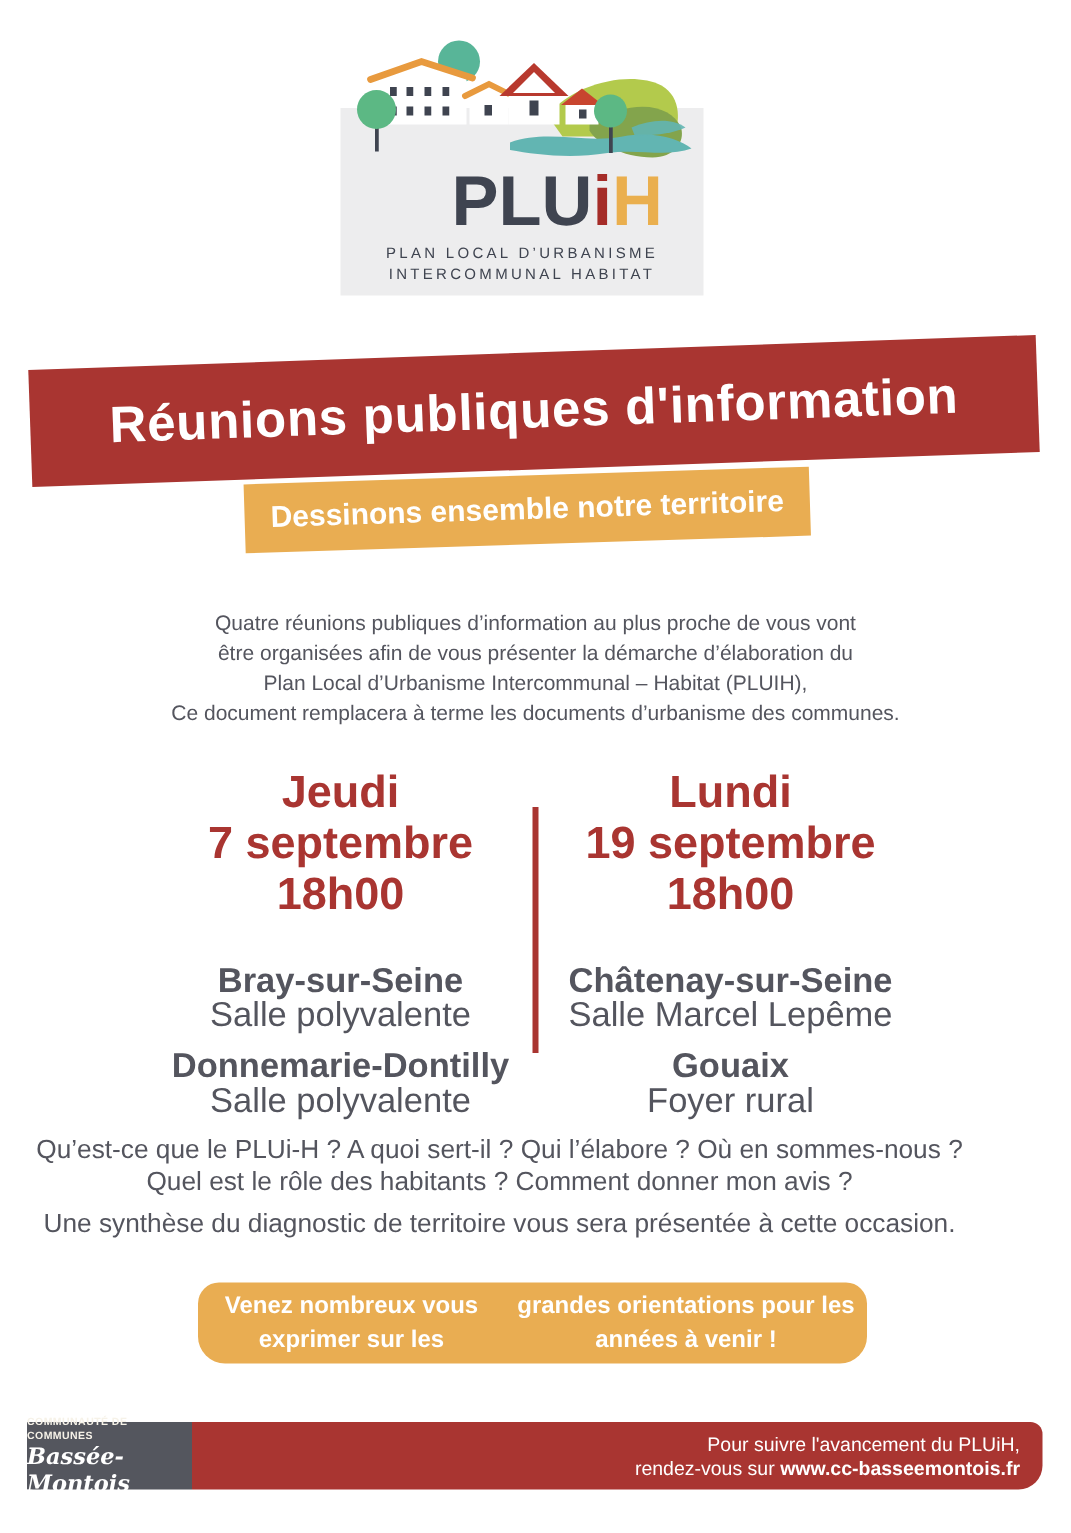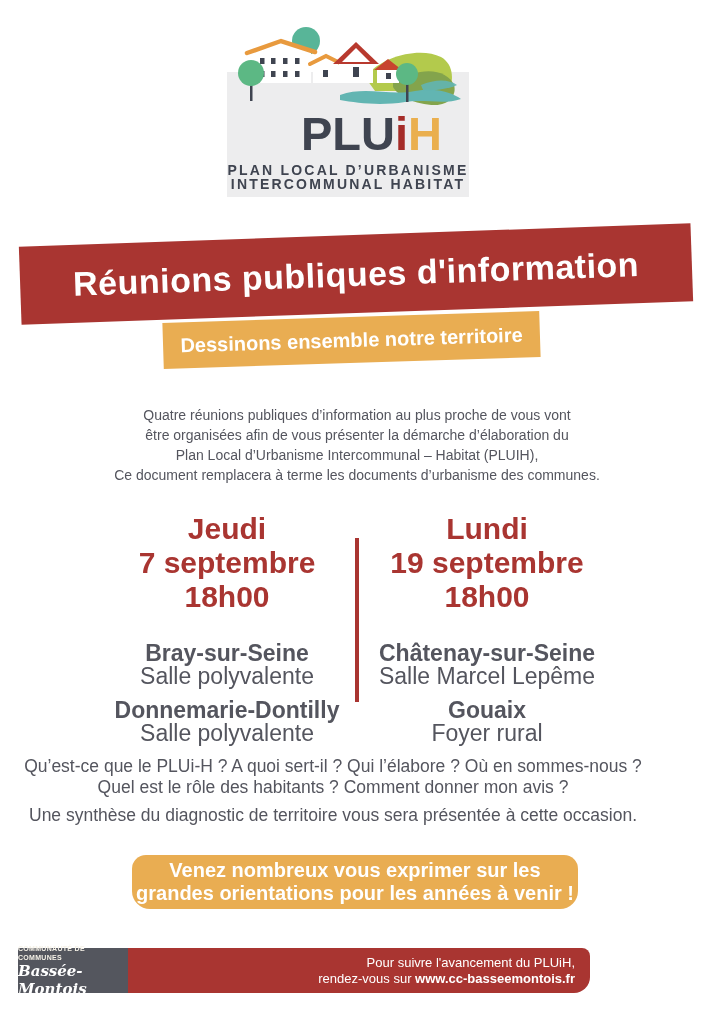--- a/index.html
+++ b/index.html
@@ -39,22 +39,22 @@
     position:relative;z-index:2;
     font-size:47px;line-height:52px;
     font-weight:800;letter-spacing:0px;
     color:var(--logo-dark);
     margin-left:47px;
   }
   .logo-word .li{color:var(--logo-i-red);}
   .logo-word .lh{color:var(--logo-h-yellow);}
   .logo-tagline{
     position:relative;z-index:2;
-    font-size:14px;line-height:14px;
-    font-weight:700;letter-spacing:2.2px;
+    font-size:10px;line-height:14px;
+    font-weight:400;letter-spacing:2.2px;
     color:var(--logo-dark);
     margin-top:3px;
   }
   .logo-tagline + .logo-tagline{margin-top:0;}
 
   
   .banner-red{
     position:absolute;left:20px;top:235px;
     width:672px;height:78px;
     background:var(--red);
@@ -111,29 +111,29 @@
     font-size:17.5px;line-height:21px;font-weight:500;
   }
   .questions .q3{margin-top:7px;}
 
   
   .cta{
     position:absolute;left:132px;top:855px;
     width:446px;height:54px;
     background:var(--yellow);
     border-radius:14px 14px 18px 18px;
-    display:flex;flex-direction:column;align-items:center;justify-content:center;
-    color:#ffffff;font-size:20px;line-height:23px;font-weight:600;
+    display:flex;flex-direction:row;align-items:center;justify-content:center;
+    color:#ffffff;font-size:16px;line-height:23px;font-weight:600;
     text-align:center;
   }
 
   
   .footer{
     position:absolute;left:18px;top:948px;
-    width:572px;height:45px;
+    width:677px;height:45px;
     display:flex;
     border-radius:12px;
   }
   .footer-left{
     width:110px;height:100%;
     background:var(--footer-gray);
     display:flex;flex-direction:column;align-items:center;justify-content:center;
     color:#f6f2e8;
   }
   .org-small{font-size:7px;font-weight:700;letter-spacing:0.3px;line-height:9px;}

